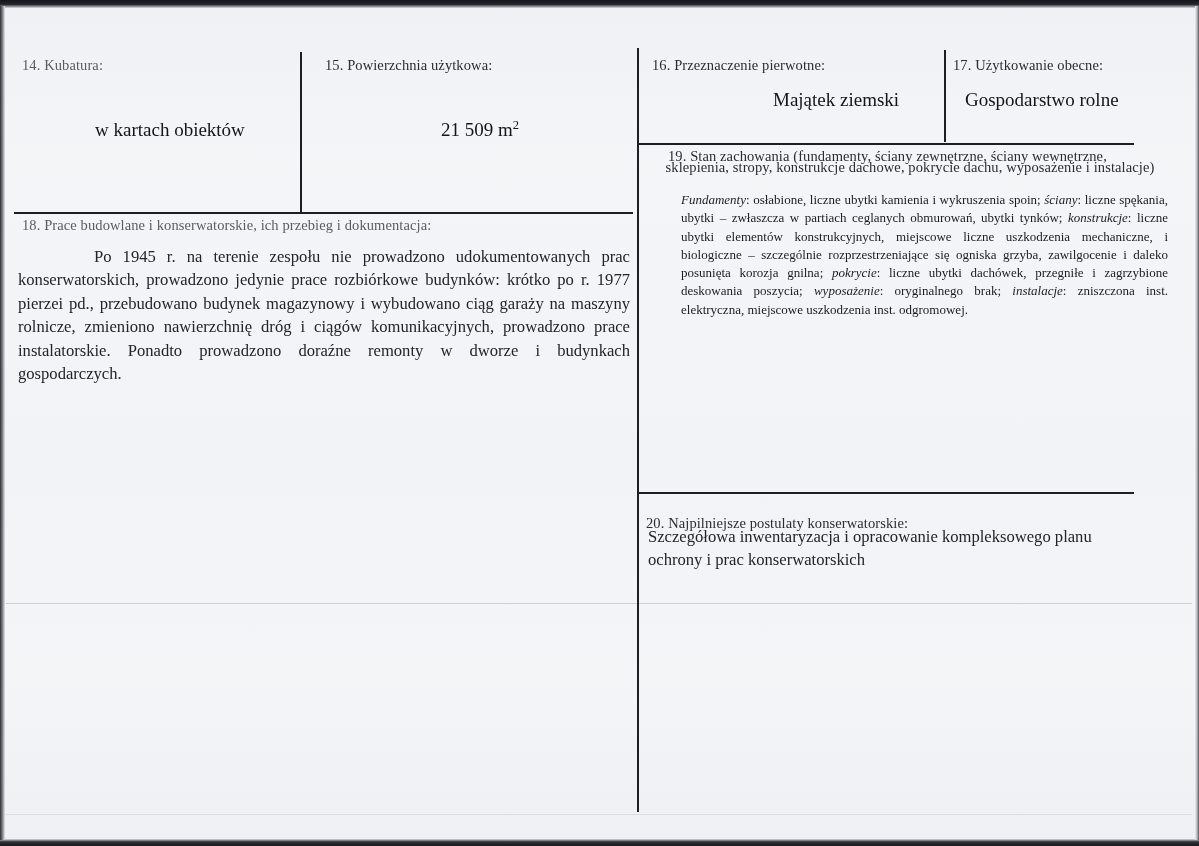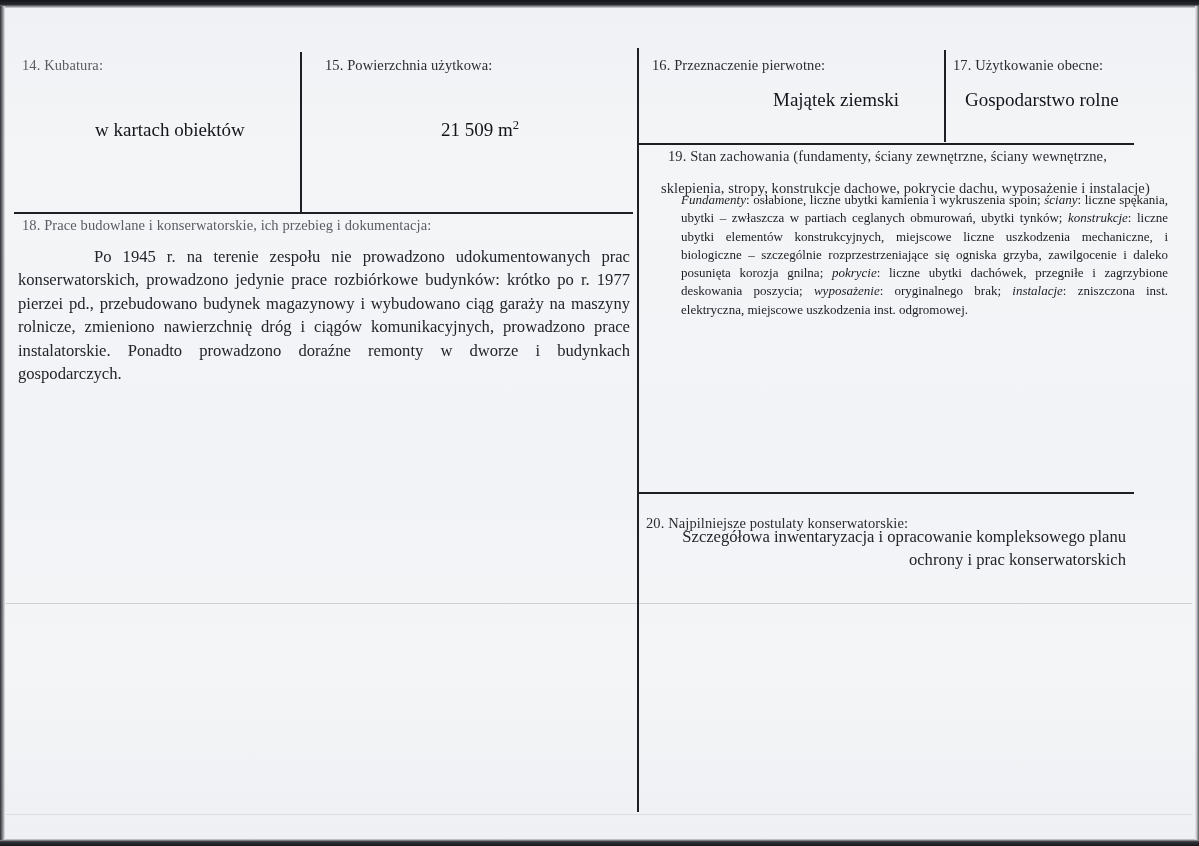--- a/index.html
+++ b/index.html
@@ -150,19 +150,19 @@
   <div class="fld-label" style="left:652px; top:56px;">16. Przeznaczenie pierwotne:</div>
   <div class="fld-value" style="left:741px; top:88px;margin-left:32px;">Majątek ziemski</div>
 
   <div class="fld-label" style="left:953px; top:56px;">17. Użytkowanie obecne:</div>
   <div class="fld-value" style="left:965px; top:88px;">Gospodarstwo rolne</div>
 
   <div class="fld-label faded" style="left:22px; top:216px;">18. Prace budowlane i konserwatorskie, ich przebieg i dokumentacja:</div>
   <div class="body-text" style="left:18px; top:245px; width:612px;"><span class="indent"></span><span>Po 1945 r. na terenie zespołu nie prowadzono udokumentowanych prac konserwatorskich, prowadzono jedynie prace rozbiórkowe budynków: krótko po r. 1977 pierzei pd., przebudowano budynek magazynowy i wybudowano ciąg garaży na maszyny rolnicze, zmieniono nawierzchnię dróg i ciągów komunikacyjnych, prowadzono prace instalatorskie. Ponadto prowadzono doraźne remonty w dworze i budynkach gospodarczych.</span></div>
 
   <div class="fld-label wrap" style="left:648px; top:147px; width:486px;">19. Stan zachowania (fundamenty, ściany zewnętrzne, ściany wewnętrzne,</div>
-  <div class="fld-label wrap" style="left:641px; top:179px; width:498px;">sklepienia, stropy, konstrukcje dachowe, pokrycie dachu, wyposażenie i instalacje)</div>
+  <div class="fld-label wrap" style="left:641px; top:158px; width:498px;text-align:center;">sklepienia, stropy, konstrukcje dachowe, pokrycie dachu, wyposażenie i instalacje)</div>
   <div class="body-text-j" style="left:645px; top:191px; width:487px;"><i>Fundamenty</i><span>: osłabione, liczne ubytki kamienia i wykruszenia spoin; </span><i>ściany</i><span>: liczne spękania, ubytki – zwłaszcza w partiach ceglanych obmurowań, ubytki tynków; </span><i>konstrukcje</i><span>: liczne ubytki elementów konstrukcyjnych, miejscowe liczne uszkodzenia mechaniczne, i biologiczne – szczególnie rozprzestrzeniające się ogniska grzyba, zawilgocenie i daleko posunięta korozja gnilna; </span><i>pokrycie</i><span>: liczne ubytki dachówek, przegniłe i zagrzybione deskowania poszycia; </span><i>wyposażenie</i><span>: oryginalnego brak; </span><i>instalacje</i><span>: zniszczona inst. elektryczna, miejscowe uszkodzenia inst. odgromowej.</span></div>
 
   <div class="fld-label" style="left:646px; top:496px;margin-top:18px;">20. Najpilniejsze postulaty konserwatorskie:</div>
-  <div class="body-text" style="left:648px; top:525px; width:478px; text-align:right;">Szczegółowa inwentaryzacja i opracowanie kompleksowego planu ochrony i prac konserwatorskich</div>
+  <div class="body-text" style="left:648px; top:525px; width:478px; text-align:left;">Szczegółowa inwentaryzacja i opracowanie kompleksowego planu ochrony i prac konserwatorskich</div>
 
 </div>
 
 </body></html>

